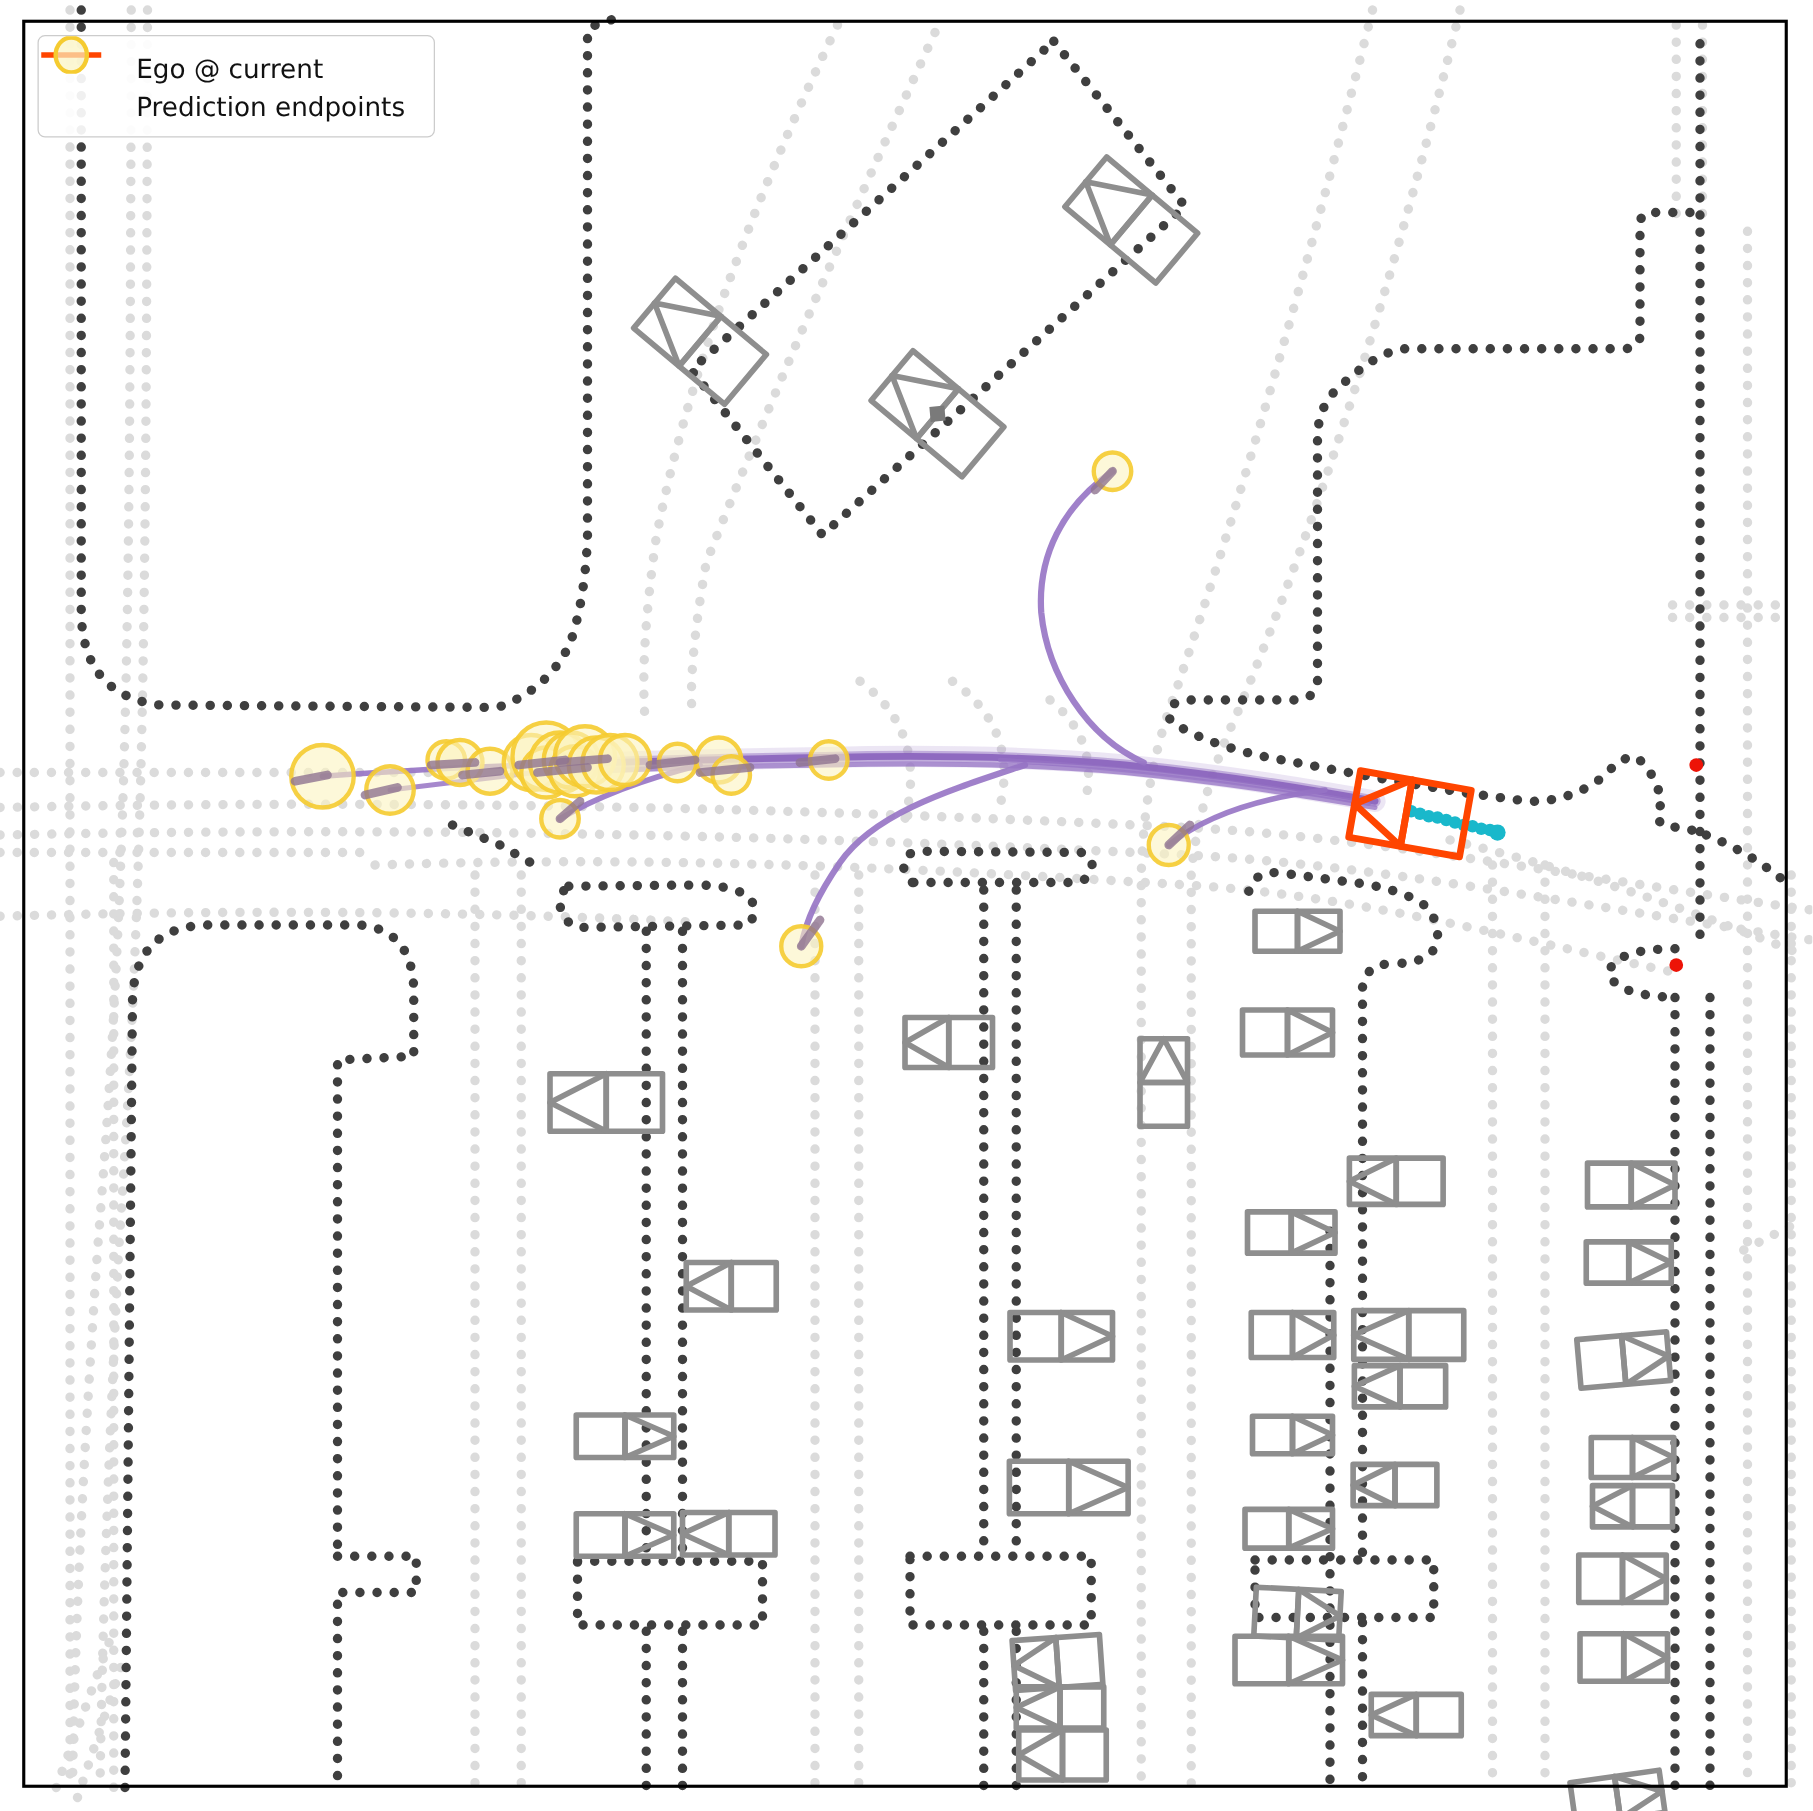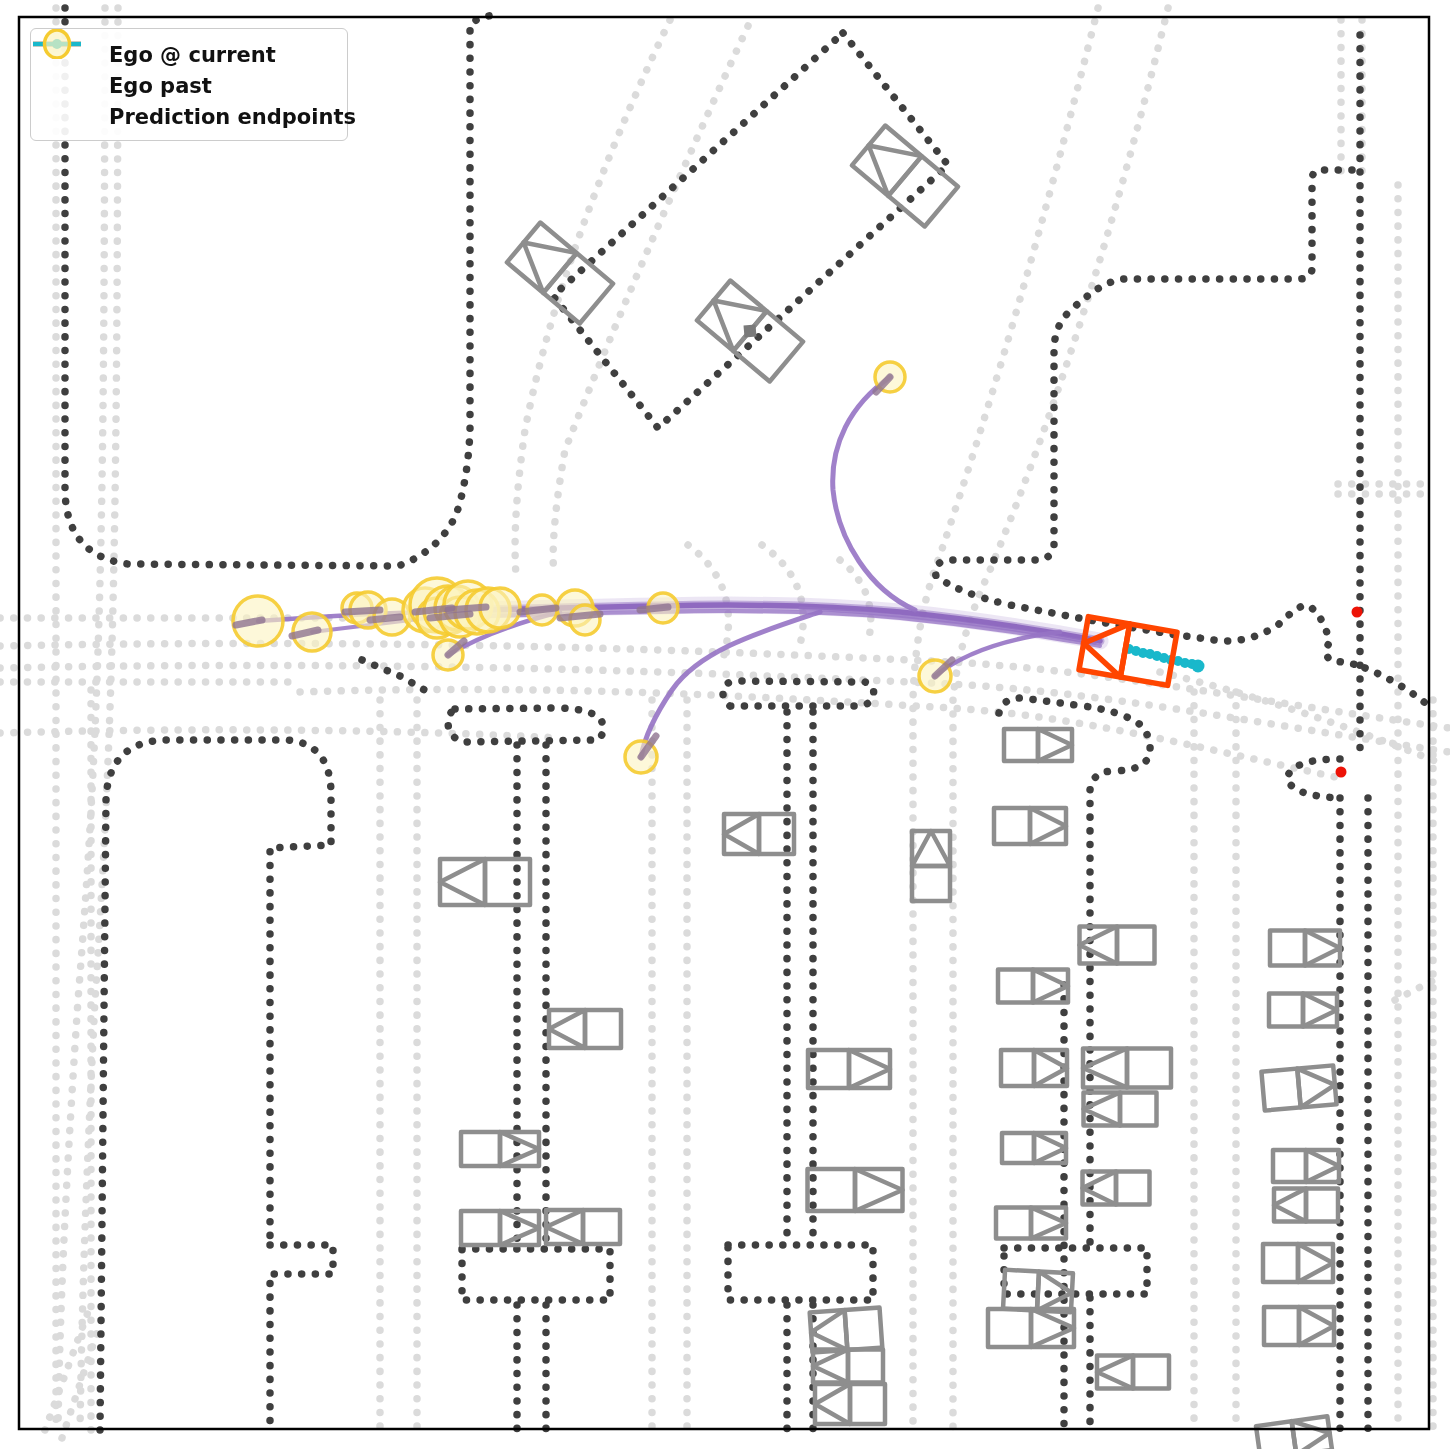--- a/index.html
+++ b/index.html
@@ -2,21 +2,21 @@
 <html><head>
 <meta charset="utf-8">
 <style>
   html,body{margin:0;padding:0;background:#ffffff;}
   .figure{position:relative;width:1450px;height:1449px;background:#ffffff;overflow:hidden;
           font-family:"DejaVu Sans",sans-serif;}
   .figure svg{position:absolute;left:0;top:0;}
   .legend{position:absolute;left:30px;top:28px;width:318px;box-sizing:border-box;
           background:rgba(255,255,255,0.92);border:1.6px solid #cccccc;border-radius:6px;
           padding:10px 14px 8px 12px;z-index:5;}
-  .legend-item{display:flex;align-items:center;height:31px;font-weight:bold;}
+  .legend-item{display:flex;align-items:center;height:31px;}
   .legend-swatch{width:52px;height:30px;flex:0 0 52px;margin-right:14px;}
   .legend-label{font-size:21px;color:#111111;white-space:nowrap;}
 </style>
 </head>
 <body>
 
 <div class="figure">
   <svg id="plot" width="1450" height="1449" viewBox="0 0 1450 1449" xmlns="http://www.w3.org/2000/svg">
       <path d="M56,8 V1430" fill="none" stroke="#DBDBDB" stroke-width="7.5" stroke-linecap="round" stroke-dasharray="0.1 13.6"></path>
       <path d="M105,8 C104,500 102,700 78,1000 C66,1180 60,1300 58,1430" fill="none" stroke="#DBDBDB" stroke-width="7.5" stroke-linecap="round" stroke-dasharray="0.1 13.6"></path>
@@ -326,28 +326,19 @@
         <span class="legend-swatch">
           <svg width="52" height="30" viewBox="0 0 52 30">
             <line x1="2" y1="15" x2="50" y2="15" stroke="#FF4500" stroke-width="4.5"></line>
           </svg>
         </span>
         <span class="legend-label">Ego @ current</span>
       </div>
       <div class="legend-item">
         <span class="legend-swatch">
           <svg width="52" height="30" viewBox="0 0 52 30">
-            <line x1="2" y1="15" x2="50" y2="15" stroke="#19B8CB" stroke-width="4.5"></line>
-            <circle cx="26" cy="15" r="5" fill="#19B8CB"></circle>
-          </svg>
-        </span>
-        <span class="legend-label">Ego past</span>
-      </div>
-      <div class="legend-item">
-        <span class="legend-swatch">
-          <svg width="52" height="30" viewBox="0 0 52 30">
             <ellipse cx="26" cy="15" rx="12.5" ry="14" fill="#FBF3C0" fill-opacity="0.7" stroke="#F5CB30" stroke-width="3.5"></ellipse>
           </svg>
         </span>
         <span class="legend-label">Prediction endpoints</span>
       </div>
     </div>
 </div>
 
 </body></html>

